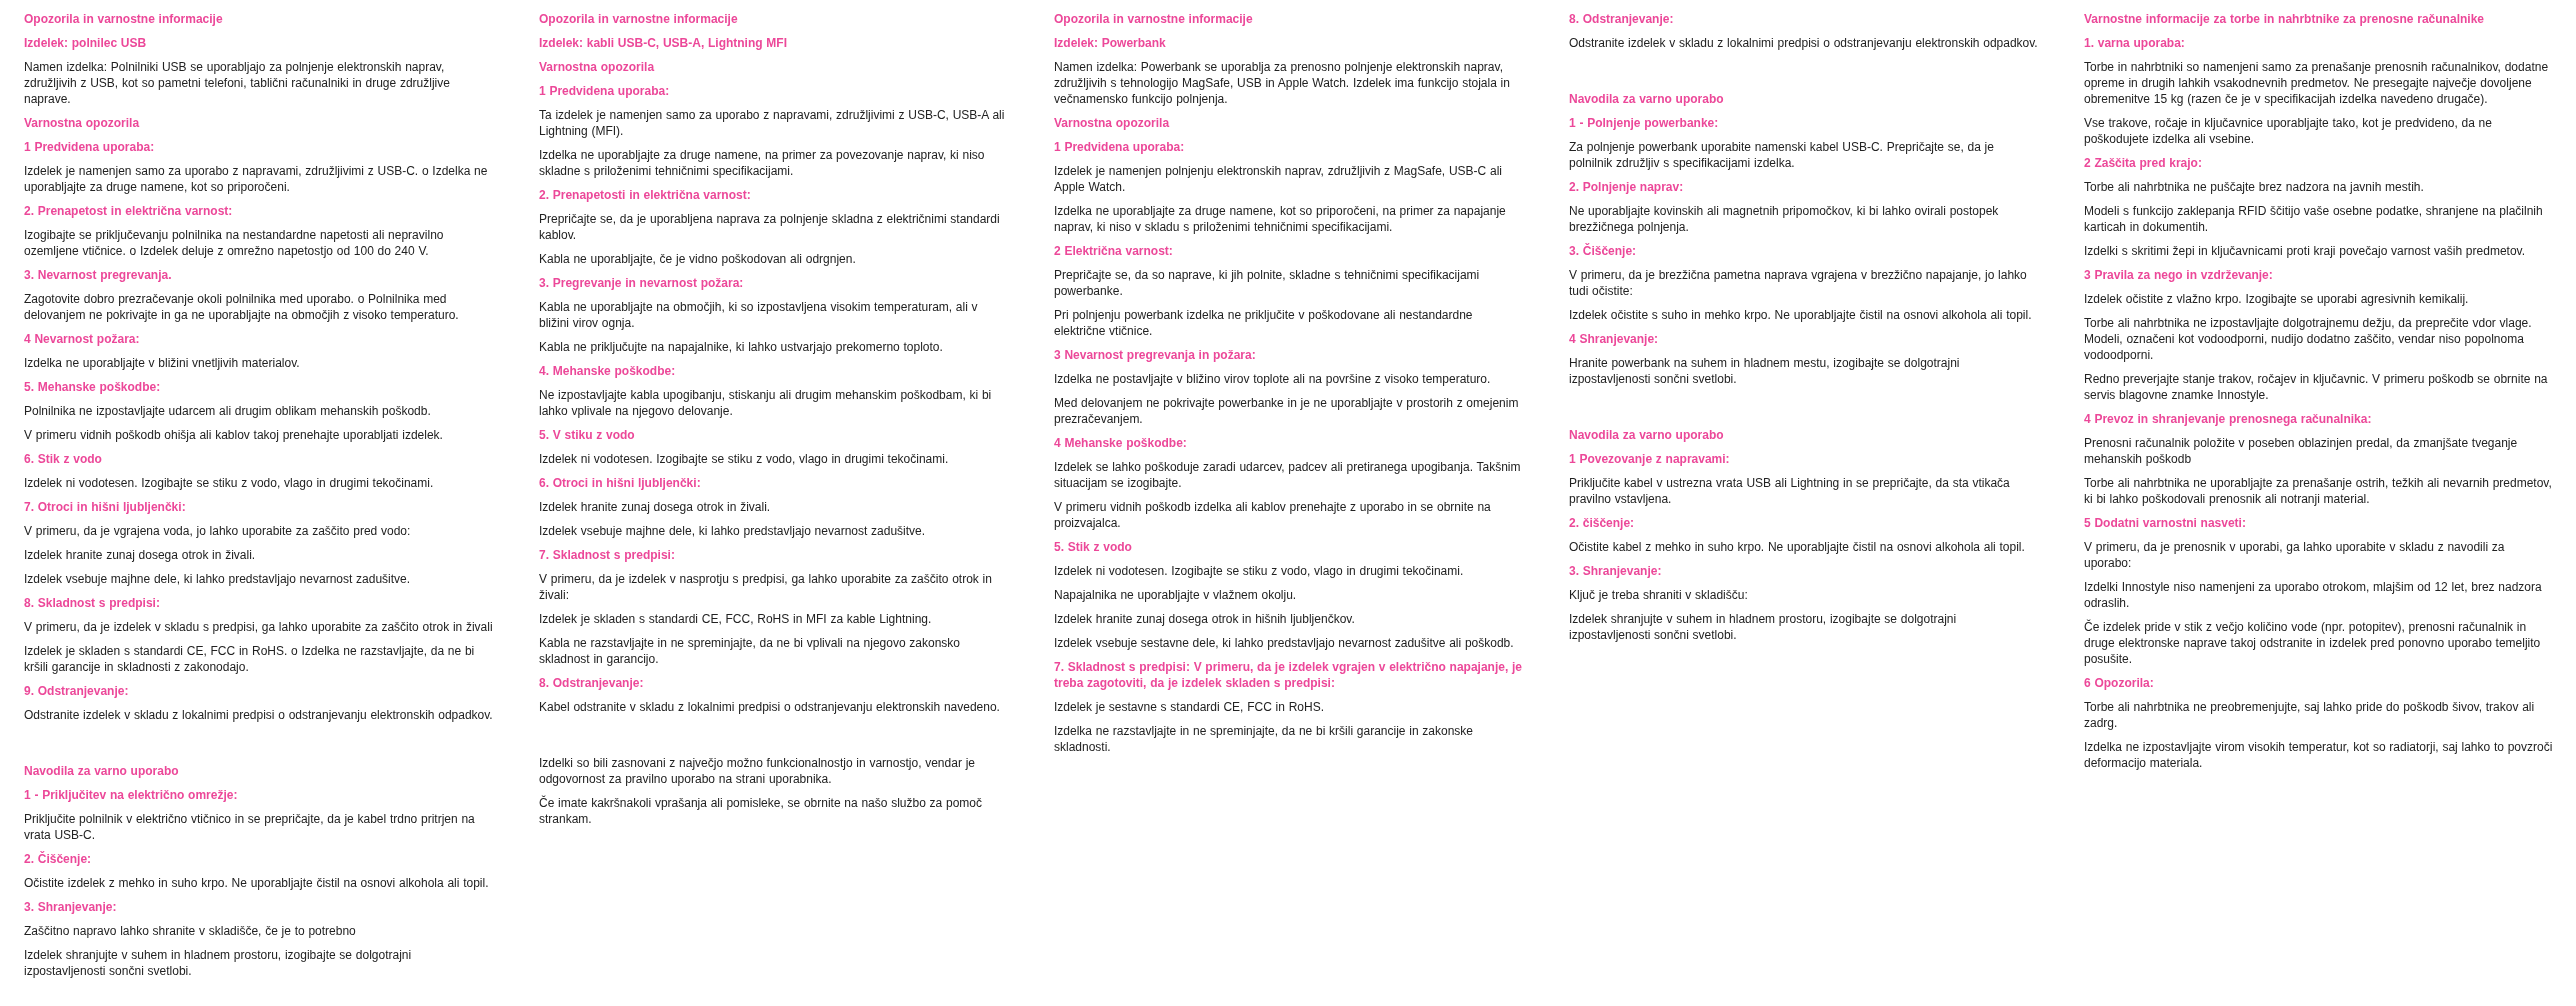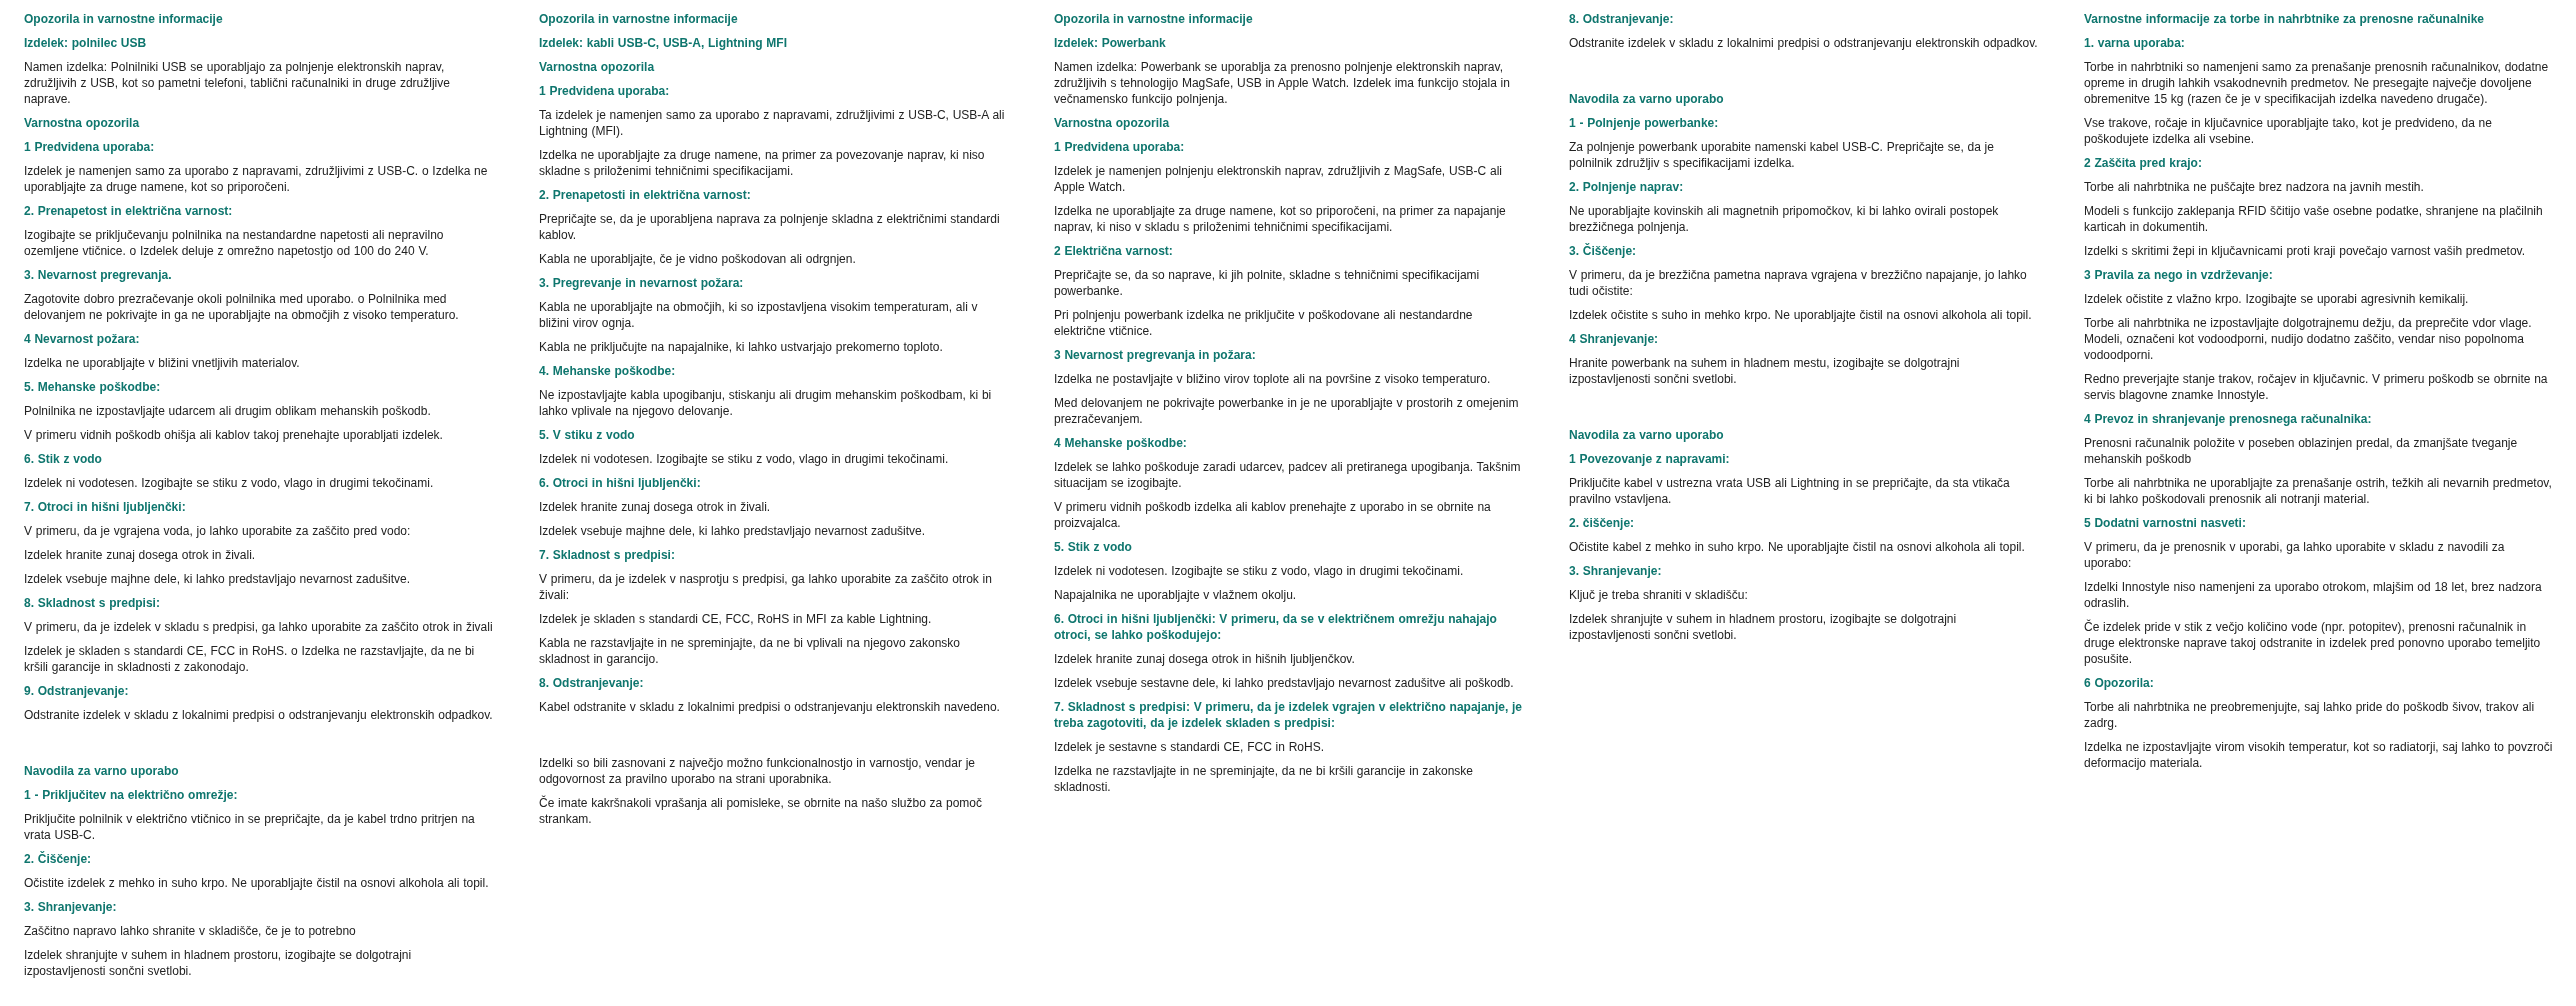--- a/index.html
+++ b/index.html
@@ -10,21 +10,21 @@
   }
   .doc{
     display:flex;flex-direction:row;align-items:flex-start;
     padding:11.3px 0 0 24px;gap:46px;
   }
   .col{width:469px;flex:0 0 469px;}
   .h,.p{
     font-size:12px;line-height:16px;margin:8px 0;
     word-spacing:0.4px;
   }
-  .h{font-weight:700;color:#0f766e;}
+  .h{font-weight:700;color:#ec4899;}
   .p{font-weight:400;color:#222222;}
   .gap{height:24px;}
   .col > :first-child{margin-top:0;}
 </style>
 </head>
 <body>
 
 <div class="doc">
     <div class="col">
       <div class="h">Opozorila in varnostne informacije</div>
@@ -106,21 +106,20 @@
       <div class="p">Pri polnjenju powerbank izdelka ne priključite v poškodovane ali nestandardne električne vtičnice.</div>
       <div class="h">3 Nevarnost pregrevanja in požara:</div>
       <div class="p">Izdelka ne postavljajte v bližino virov toplote ali na površine z visoko temperaturo.</div>
       <div class="p">Med delovanjem ne pokrivajte powerbanke in je ne uporabljajte v prostorih z omejenim prezračevanjem.</div>
       <div class="h">4 Mehanske poškodbe:</div>
       <div class="p">Izdelek se lahko poškoduje zaradi udarcev, padcev ali pretiranega upogibanja. Takšnim situacijam se izogibajte.</div>
       <div class="p">V primeru vidnih poškodb izdelka ali kablov prenehajte z uporabo in se obrnite na proizvajalca.</div>
       <div class="h">5. Stik z vodo</div>
       <div class="p">Izdelek ni vodotesen. Izogibajte se stiku z vodo, vlago in drugimi tekočinami.</div>
       <div class="p">Napajalnika ne uporabljajte v vlažnem okolju.</div>
-      <div class="h">6. Otroci in hišni ljubljenčki: V primeru, da se v električnem omrežju nahajajo otroci, se lahko poškodujejo:</div>
       <div class="p">Izdelek hranite zunaj dosega otrok in hišnih ljubljenčkov.</div>
       <div class="p">Izdelek vsebuje sestavne dele, ki lahko predstavljajo nevarnost zadušitve ali poškodb.</div>
       <div class="h">7. Skladnost s predpisi: V primeru, da je izdelek vgrajen v električno napajanje, je treba zagotoviti, da je izdelek skladen s predpisi:</div>
       <div class="p">Izdelek je sestavne s standardi CE, FCC in RoHS.</div>
       <div class="p">Izdelka ne razstavljajte in ne spreminjajte, da ne bi kršili garancije in zakonske skladnosti.</div>
     </div>
     <div class="col">
       <div class="h">8. Odstranjevanje:</div>
       <div class="p">Odstranite izdelek v skladu z lokalnimi predpisi o odstranjevanju elektronskih odpadkov.</div>
       <div class="gap"></div>
@@ -155,20 +154,20 @@
       <div class="p">Izdelki s skritimi žepi in ključavnicami proti kraji povečajo varnost vaših predmetov.</div>
       <div class="h">3 Pravila za nego in vzdrževanje:</div>
       <div class="p">Izdelek očistite z vlažno krpo. Izogibajte se uporabi agresivnih kemikalij.</div>
       <div class="p">Torbe ali nahrbtnika ne izpostavljajte dolgotrajnemu dežju, da preprečite vdor vlage. Modeli, označeni kot vodoodporni, nudijo dodatno zaščito, vendar niso popolnoma vodoodporni.</div>
       <div class="p">Redno preverjajte stanje trakov, ročajev in ključavnic. V primeru poškodb se obrnite na servis blagovne znamke Innostyle.</div>
       <div class="h">4 Prevoz in shranjevanje prenosnega računalnika:</div>
       <div class="p">Prenosni računalnik položite v poseben oblazinjen predal, da zmanjšate tveganje mehanskih poškodb</div>
       <div class="p">Torbe ali nahrbtnika ne uporabljajte za prenašanje ostrih, težkih ali nevarnih predmetov, ki bi lahko poškodovali prenosnik ali notranji material.</div>
       <div class="h">5 Dodatni varnostni nasveti:</div>
       <div class="p">V primeru, da je prenosnik v uporabi, ga lahko uporabite v skladu z navodili za uporabo:</div>
-      <div class="p">Izdelki Innostyle niso namenjeni za uporabo otrokom, mlajšim od 18 let, brez nadzora odraslih.</div>
+      <div class="p">Izdelki Innostyle niso namenjeni za uporabo otrokom, mlajšim od 12 let, brez nadzora odraslih.</div>
       <div class="p">Če izdelek pride v stik z večjo količino vode (npr. potopitev), prenosni računalnik in druge elektronske naprave takoj odstranite in izdelek pred ponovno uporabo temeljito posušite.</div>
       <div class="h">6 Opozorila:</div>
       <div class="p">Torbe ali nahrbtnika ne preobremenjujte, saj lahko pride do poškodb šivov, trakov ali zadrg.</div>
       <div class="p">Izdelka ne izpostavljajte virom visokih temperatur, kot so radiatorji, saj lahko to povzroči deformacijo materiala.</div>
     </div>
   </div>
 
 
 </body></html>

